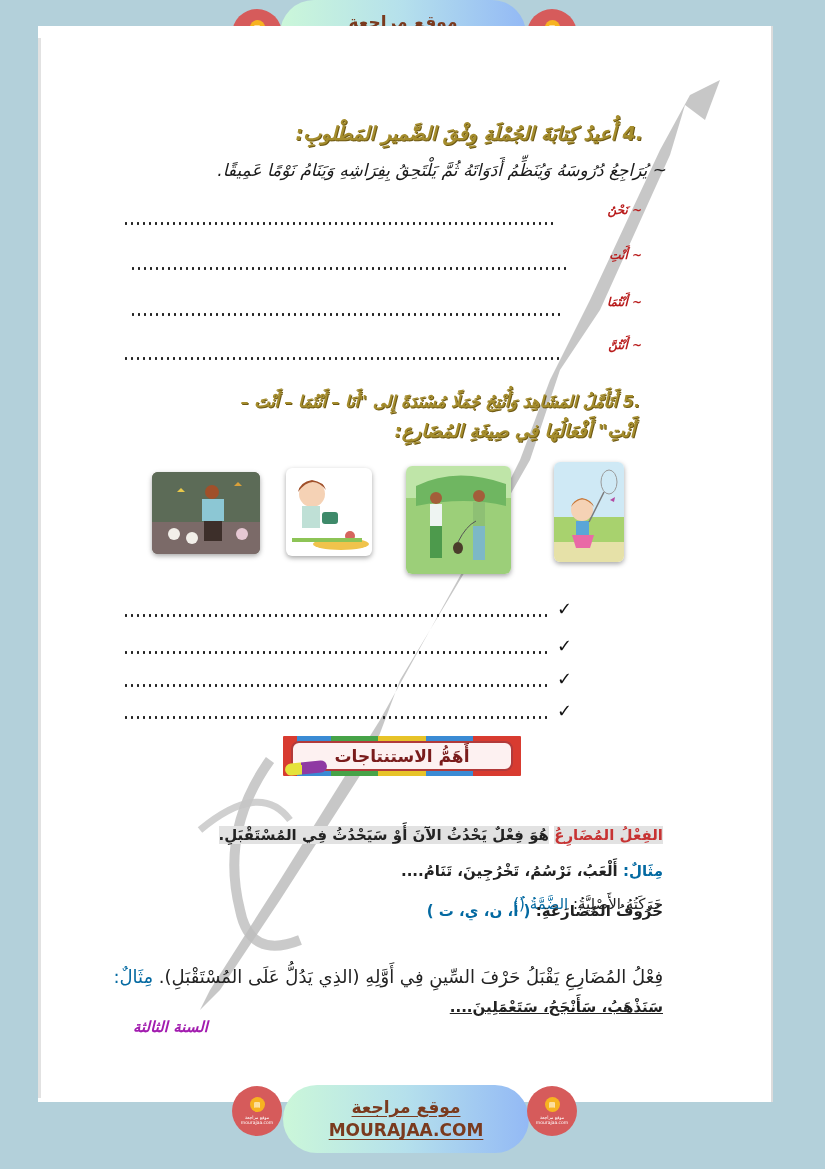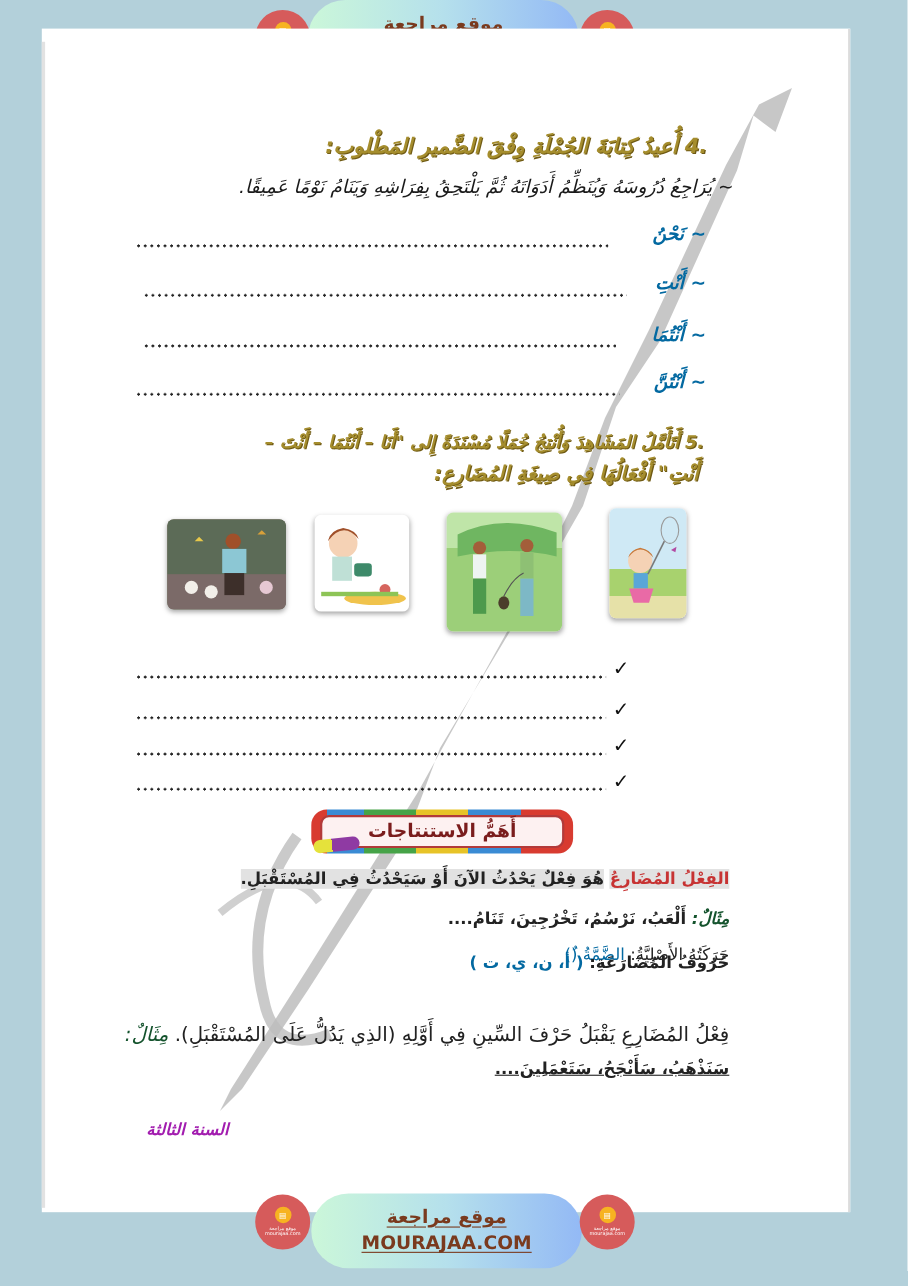--- a/index.html
+++ b/index.html
@@ -36,43 +36,43 @@
   .banner.bottom .badge { top: 3px; }
   .badge .dot { width: 15px; height: 15px; border-radius: 50%; background: #f7b321; margin-bottom: 3px;
     display:flex; align-items:center; justify-content:center; font-size:7px; color:#fff; }
   .badge .tiny { font-size: 4.5px; color: #fff; line-height: 5px; text-align: center; }
 
   
   .ar-text { direction: rtl; position: absolute; white-space: nowrap; }
   .q-title { font-weight: bold; font-style: italic; color: #a58d2d; font-size: 19px;
     text-shadow: 1px 1px 0 #6f5a14; }
   .body-line { color: #1a1a1a; font-size: 17px; }
-  .pronoun { font-weight: bold; font-style: italic; font-size: 17px; color: #0369a1; }
+  .pronoun { font-weight: bold; font-style: italic; font-size: 12px; color: #b91c1c; }
   .dots { position: absolute; height: 3px;
     background-image: radial-gradient(circle, #222 1.1px, transparent 1.3px);
     background-size: 6px 3px; background-repeat: repeat-x; }
   .check { position: absolute; font-size: 18px; color: #111; font-weight: bold; }
 
   .pics { position: absolute; top: 462px; left: 150px; width: 480px; height: 120px; }
   .pic { position: absolute; border-radius: 6px; box-shadow: 0 2px 5px rgba(0,0,0,0.35); overflow: hidden; }
 
   .conc-box { position: absolute; left: 283px; top: 736px; width: 238px; height: 40px;
     background: linear-gradient(90deg, #d83b30 0 6%, #3a8bd4 6% 20%, #46a348 20% 40%, #e7c328 40% 60%, #3a8bd4 60% 80%, #d83b30 80%);
-    border-radius: 14px; }
+    border-radius: 1px; }
   .conc-inner { position: absolute; left: 8px; top: 5px; right: 8px; bottom: 5px;
     background: #fdf1f1; border: 2px solid #b23a3a; border-radius: 8px;
     display: flex; align-items: center; justify-content: center;
     font-weight: bold; font-size: 17px; color: #7a1c1c; direction: rtl; }
   .pencil { position: absolute; left: 285px; top: 762px; width: 42px; height: 12px;
     background: linear-gradient(90deg, #e5e23b 0 40%, #8f3aa3 40%); border-radius: 6px; transform: rotate(-6deg); }
 
-  .rule { font-size: 15px; color: #222; font-weight: bold; }
+  .rule { font-size: 15px; color: #222; font-weight: bold; margin-top: 36px; }
   .hl-red { color: #c73333; background: #e2e2e2; }
   .hl-grey { background: #e2e2e2; }
-  .hl-blue { color: #14532d; font-style: italic; }
+  .hl-blue { color: #0369a1; }
   .hl-green { color: #0369a1; }
 
   .footer-label { font-style: italic; font-weight: bold; color: #a21caf; font-size: 15px; }
 
   .watermark { position: absolute; left: 130px; top: 60px; width: 600px; height: 960px; pointer-events: none; }
 </style>
 </head>
 <body>
 
 <div class="banner top">

